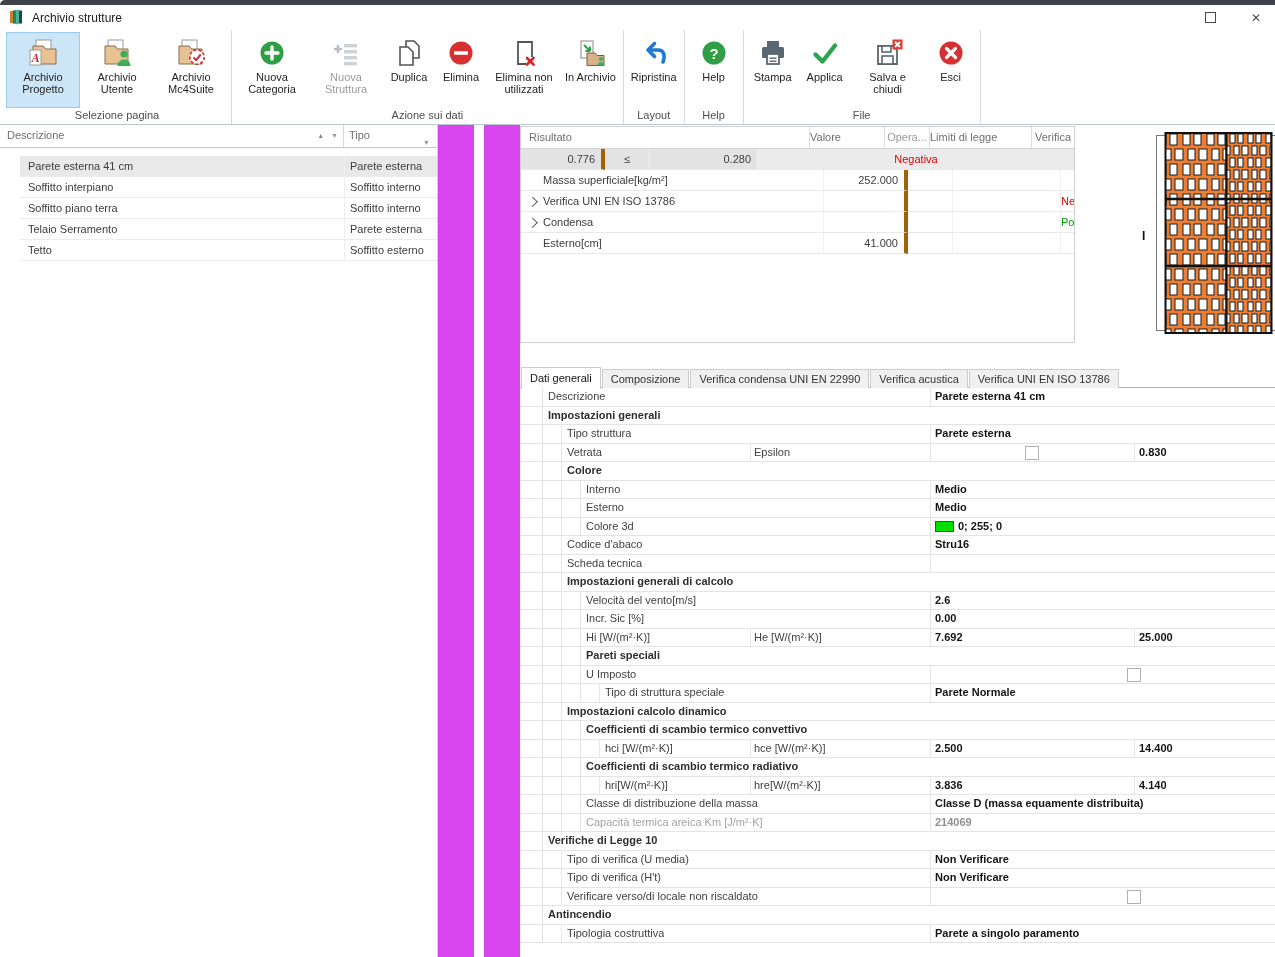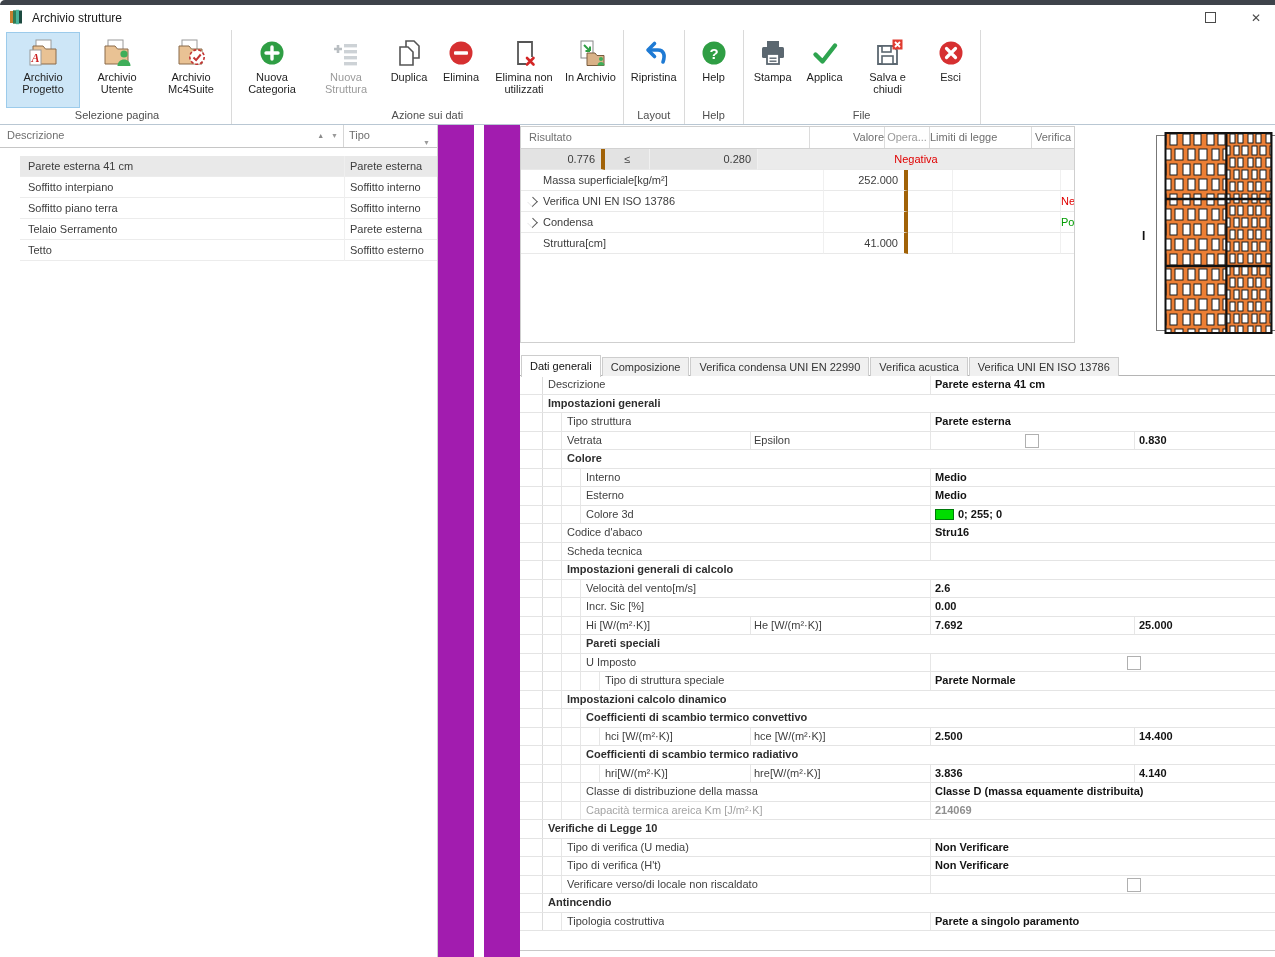--- a/index.html
+++ b/index.html
@@ -21,21 +21,21 @@
   .rgroup{display:flex;flex-direction:column;border-right:1px solid #dadada;padding:0 3px;}
   .rbtns{flex:1;display:flex;align-items:stretch;padding-top:2px;}
   .rbtn{min-width:44px;max-width:66px;display:flex;flex-direction:column;align-items:center;padding:2px 3px 0;border:1px solid transparent;cursor:default;}
   .rbtn.selected{background:#cde6f7;border:1px solid #9ccbeb;}
   .rbtn .ric{width:32px;height:32px;margin-top:2px;flex:none;}
   .rbtn .ric svg{width:32px;height:32px;display:block;}
   .rbtn .rlabel{margin-top:2px;text-align:center;line-height:12px;font-size:11px;color:#1f1f1f;}
   .rbtn.disabled .rlabel{color:#9b9b9b;}
   .rgroup-label{height:16px;text-align:center;color:#4e4e4e;line-height:15px;white-space:nowrap;padding:0 6px;}
   
-  .main{display:flex;height:832px;background:#a21caf;gap:36px;}
+  .main{display:flex;height:832px;background:#d946ef;gap:36px;}
   .left-panel{width:437px;flex:none;border-right:1px solid #cfcfcf;display:flex;flex-direction:column;background:#fff;}
   .splitter{width:10px;flex:none;background:#fff;}
   .right-panel{flex:1;display:flex;flex-direction:column;background:#fff;min-width:0;}
   
   .lt-header{height:22px;display:flex;border-bottom:1px solid #c6c6c6;color:#6f6f6f;}
   .lt-h1{width:336px;flex:none;border-right:1px solid #d6d6d6;position:relative;padding-left:7px;line-height:21px;}
   .lt-h2{flex:1;position:relative;padding-left:5px;line-height:21px;}
   .hdr-ics{position:absolute;right:5px;top:0;height:21px;display:flex;align-items:center;gap:7px;}
   .sort-asc{font-size:7px;color:#8a8a8a;}
   .filter-ic{font-size:7px;color:#9a9a9a;}
@@ -46,21 +46,21 @@
   .lt-row .cell{border-bottom:1px solid #ececec;line-height:20px;color:#3c3c3c;white-space:nowrap;overflow:hidden;}
   .lt-c1{width:316px;flex:none;padding-left:8px;border-right:1px solid #efefef;}
   .lt-c2{flex:1;padding-left:5px;}
   .lt-row.selected .cell{background:#e9e9e9;}
   
   .top-right{height:217px;flex:none;display:flex;margin-top:1px;}
   .results{width:553px;flex:none;border:1px solid #cfcfcf;background:#fff;}
   .res-header{height:21px;display:flex;border-bottom:1px solid #d2d2d2;color:#6f6f6f;}
   .res-header span{line-height:20px;}
   .rh0{width:280px;flex:none;padding-left:8px;border-right:1px solid #dcdcdc;}
-  .rh1{width:74px;flex:none;text-align:right;border-right:1px solid #dcdcdc;}
+  .rh1{width:74px;flex:none;text-align:left;border-right:1px solid #dcdcdc;}
   .rh2{width:44px;flex:none;text-align:center;border-right:1px solid #dcdcdc;color:#9a9a9a;}
   .rh3{width:101px;flex:none;text-align:left;border-right:1px solid #dcdcdc;}
   .rh4{flex:1;text-align:center;}
   .res-row{height:21px;display:flex;position:relative;}
   .res-row span{border-bottom:1px solid #e9e9e9;line-height:20px;white-space:nowrap;overflow:hidden;}
   .rc0{width:280px;flex:none;padding-left:22px;border-right:1px solid #f0f0f0;color:#3c3c3c;position:relative;}
   .rc1{width:74px;flex:none;text-align:right;padding-right:6px;border-right:4px solid #a16207;color:#3c3c3c;}
   .rc2{width:44px;flex:none;text-align:center;border-right:1px solid #f0f0f0;color:#3c3c3c;}
   .rc3{width:101px;flex:none;text-align:right;padding-right:6px;border-right:1px solid #f0f0f0;color:#3c3c3c;}
   .rc4{flex:1;text-align:center;}
@@ -68,21 +68,21 @@
   .res-row.hl .rc4{background:#ebebeb;}
   .neg{color:#e00000;}
   .pos{color:#009b00;}
   .exp{position:absolute;left:8px;top:7px;width:6px;height:6px;border-top:1.4px solid #555;border-right:1.4px solid #555;transform:rotate(45deg);}
   
   .preview{flex:1;position:relative;}
   .preview svg{position:absolute;left:81px;top:6px;}
   .lblI{position:absolute;left:67px;top:103px;font-weight:bold;font-size:12px;color:#111;}
   .lblE{position:absolute;left:216px;top:103px;font-weight:bold;font-size:12px;color:#111;}
   
-  .tabs{height:21px;margin-top:12px;display:flex;padding-left:1px;position:relative;z-index:2;margin-bottom:-1px;}
+  .tabs{height:21px;margin-top:24px;display:flex;padding-left:1px;position:relative;z-index:2;margin-bottom:-1px;}
   .tab{padding:0 8px;background:#f0f0f0;border:1px solid #cdcdcd;border-bottom:none;height:18px;line-height:18px;margin-top:2px;margin-right:1px;color:#333;white-space:nowrap;cursor:default;}
   .tab.active{background:#fff;height:21px;line-height:20px;margin-top:0;color:#111;}
   
   .propwrap{flex:1;display:flex;border-top:1px solid #b5b5b5;position:relative;min-height:0;}
   #propgrid{width:818px;flex:none;height:574px;border-bottom:1px solid #c9c9c9;}
   .prow{height:18.5px;box-sizing:border-box;display:flex;align-items:stretch;position:relative;border-bottom:1px solid #e4e4e4;}
   .pgutter{width:22px;flex:none;border-right:1px solid #dcdcdc;}
   .pindent{width:18px;flex:none;border-right:1px solid #e6e6e6;}
   .plabel{padding-left:5px;line-height:17px;color:#3f3f3f;white-space:nowrap;overflow:hidden;}
   .prow.section .plabel{font-weight:bold;color:#2e2e2e;}
@@ -393,21 +393,21 @@
               <span class="rc4 neg">Negativa</span>
             </div>
             <div class="res-row">
               <span class="rc0">Condensa<span class="exp"></span></span>
               <span class="rc1"></span>
               <span class="rc2"></span>
               <span class="rc3"></span>
               <span class="rc4 pos">Positiva</span>
             </div>
             <div class="res-row">
-              <span class="rc0">Struttura[cm]</span>
+              <span class="rc0">Esterno[cm]</span>
               <span class="rc1">41.000</span>
               <span class="rc2"></span>
               <span class="rc3"></span>
               <span class="rc4"></span>
             </div>
           </div>
       </div>
       <div class="preview">
         <span class="lblI">I</span>
         <svg width="126" height="203" viewBox="0 0 126 203">

